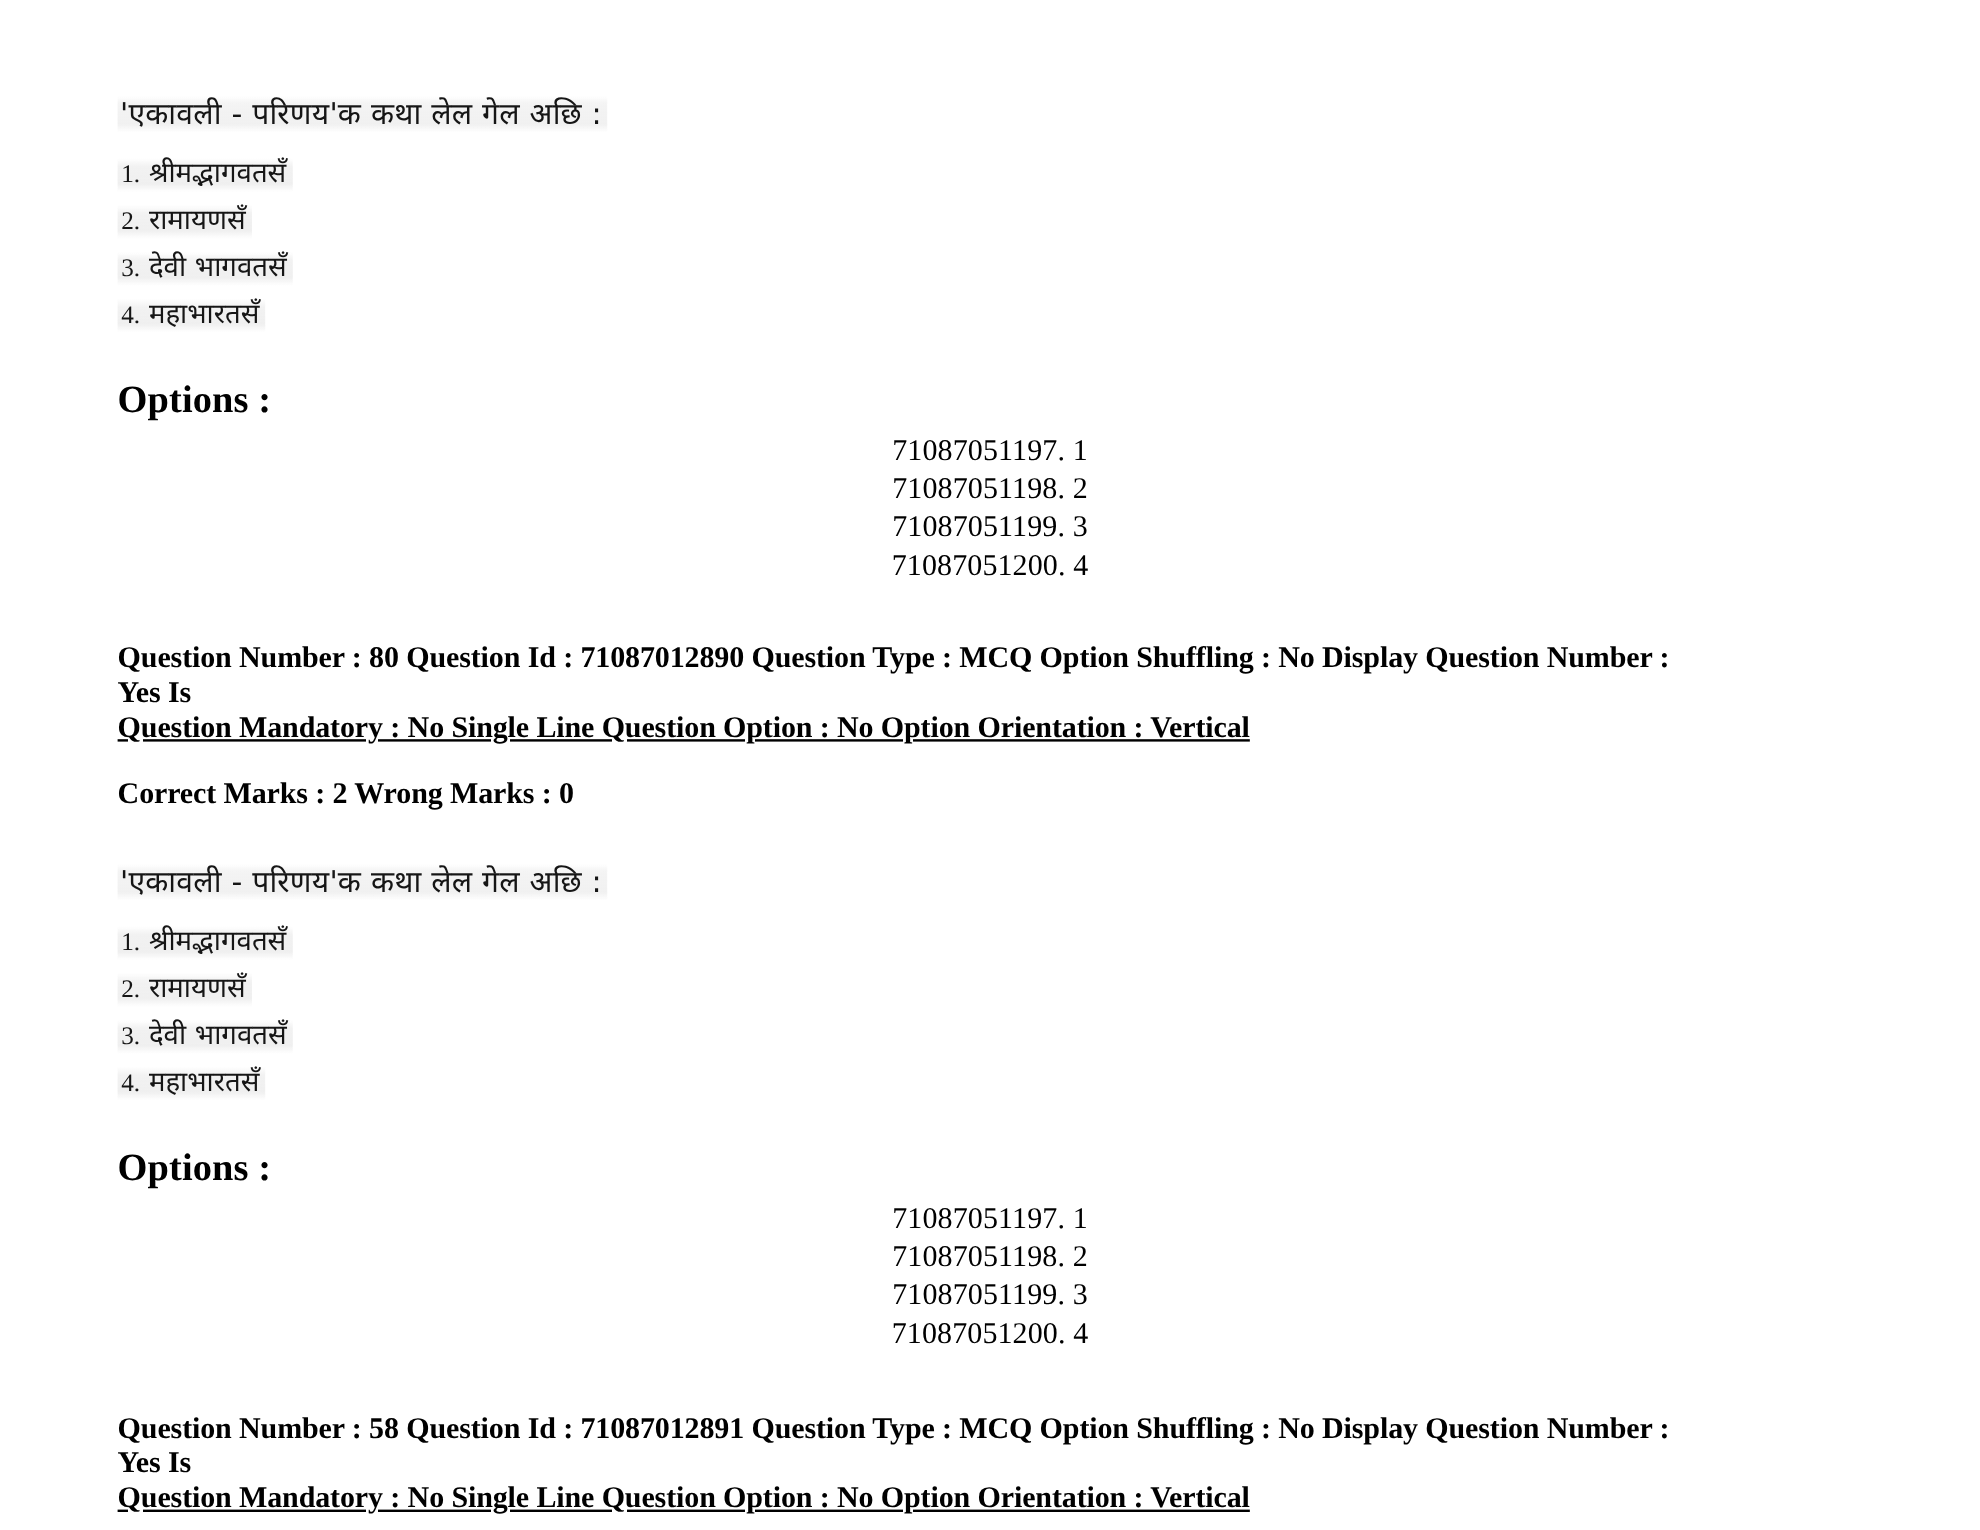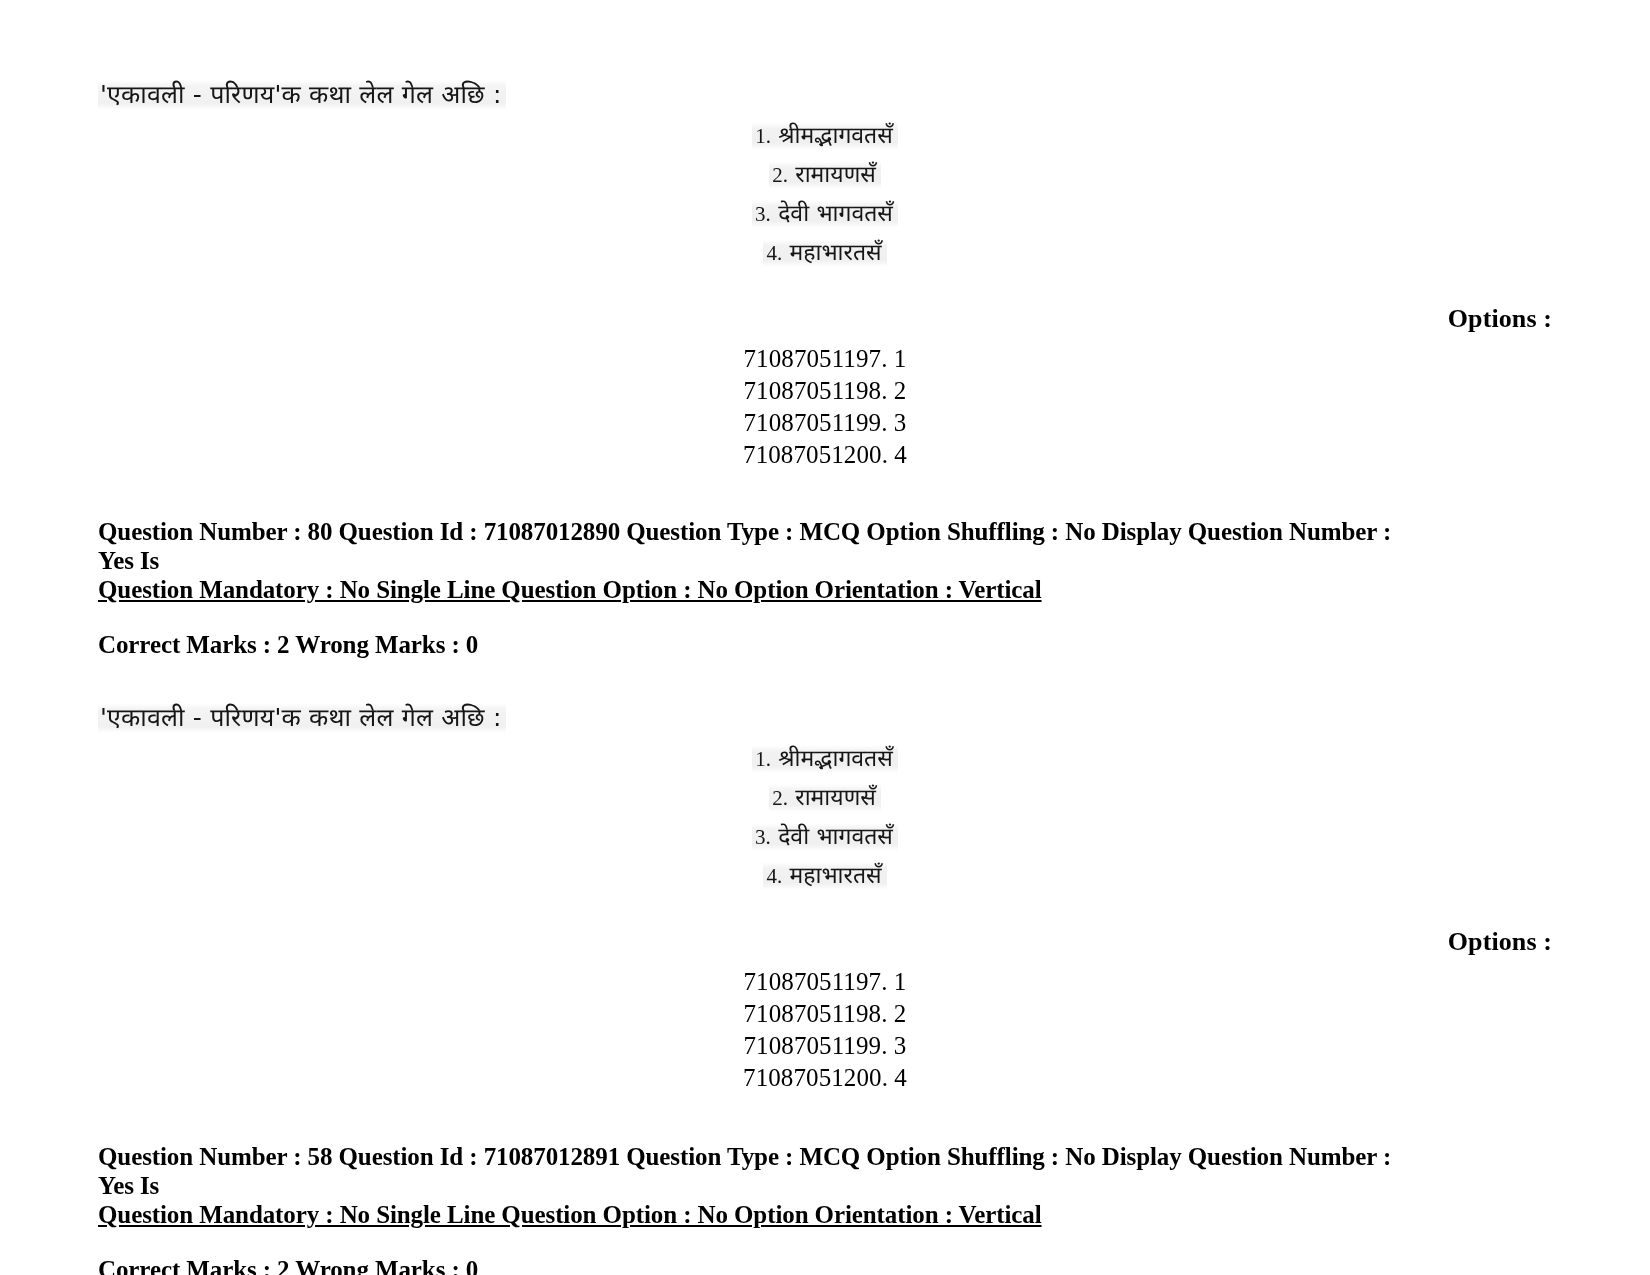--- a/index.html
+++ b/index.html
@@ -40,22 +40,21 @@
     background: linear-gradient(to bottom,
                 rgba(243,243,243,0) 0%,
                 rgba(238,238,238,0.85) 22%,
                 rgba(236,236,236,0.9) 78%,
                 rgba(245,245,245,0) 100%);
     display: inline-block;
     padding: 2px 4px 3px 2px;
   }
 
   .scan-choices {
-    margin-top: 12px;
-    text-align: center;
+    margin-top: 22px;
   }
   .scan-choice {
     font-size: 23px;
     line-height: 1.0;
     white-space: nowrap;
     display: inline-block;
     padding: 2px 5px 3px 3px;
     margin-bottom: 11px;
     background: linear-gradient(to bottom,
                 rgba(244,244,244,0) 0%,
@@ -64,25 +63,24 @@
                 rgba(246,246,246,0) 100%);
   }
   .scan-choice .num {
     font-family: "Liberation Serif", serif;
     font-size: 21px;
   }
 
   
   .options-head {
     font-weight: bold;
-    font-size: 26px;
+    font-size: 32px;
     margin-top: 26px;
     margin-bottom: 9px;
     letter-spacing: 0.1px;
-    text-align: right;
   }
   .option-line {
     font-size: 25px;
     line-height: 32px;
     letter-spacing: 0.1px;
     text-align: center;
   }
 
   
   .meta-block {

